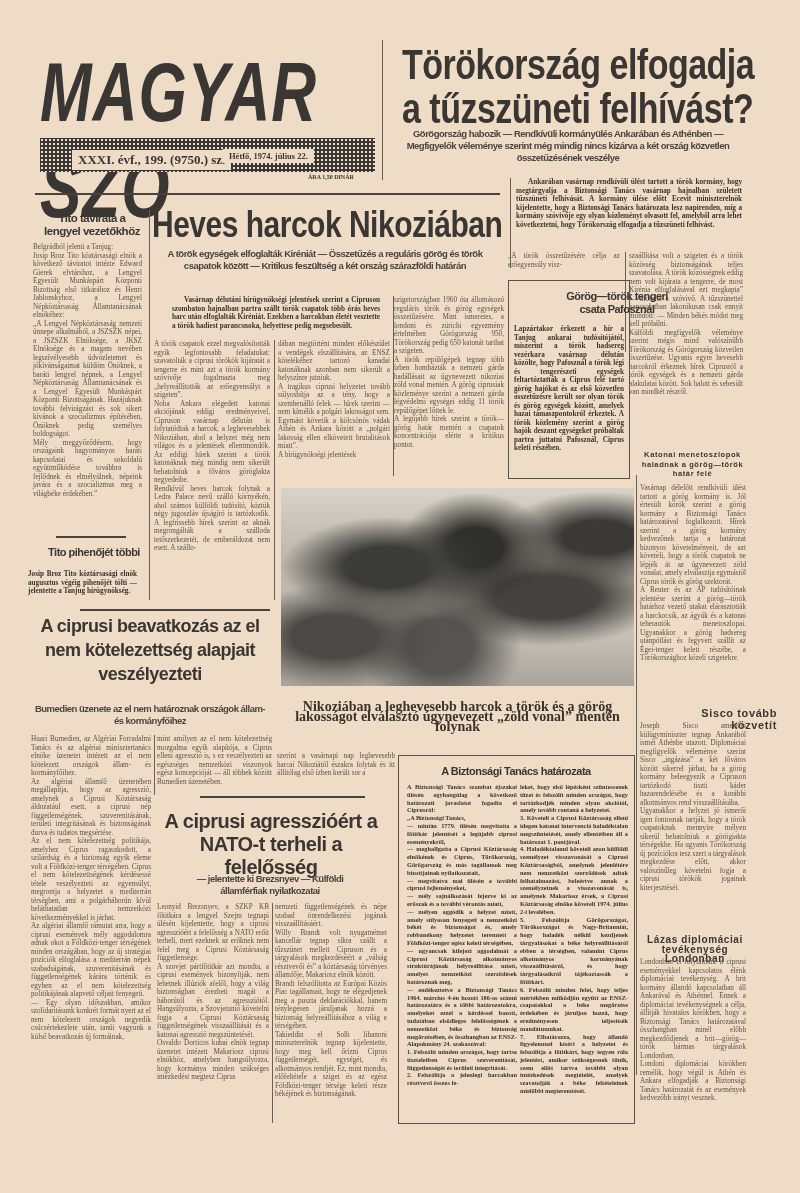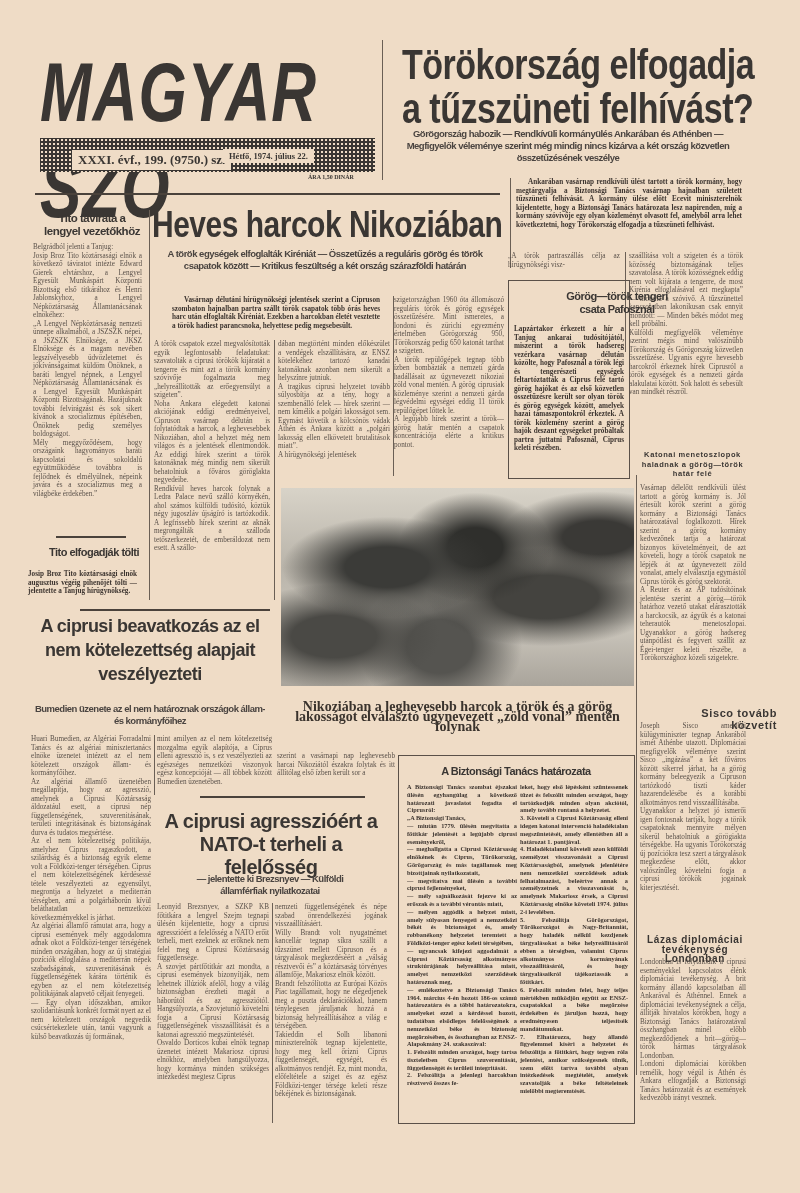--- a/index.html
+++ b/index.html
@@ -49,34 +49,34 @@
   <div class="label-box" style="left:183px;top:97px;font-size:8.5px;">Hétfő, 1974. július 22.</div>
 </div>
 <div class="abs" style="left:308px;top:174px;font-size:6px;font-weight:bold;color:#3a3633;">ÁRA 1,50 DINÁR</div>
 <div class="vrule" style="left:382px;top:40px;height:140px;"></div>
 
 <div class="abs cond" style="left:402px;top:40px;font-size:34px;color:#3a3633;transform:scaleY(1.25);white-space:nowrap;">Törökország elfogadja</div>
 <div class="abs cond" style="left:402px;top:84px;font-size:34px;color:#3a3633;transform:scaleY(1.25);white-space:nowrap;">a tűzszüneti felhívást?</div>
 <div class="abs cond" style="left:398px;top:128px;width:340px;font-size:9.5px;line-height:12px;text-align:center;color:#4a4440;">Görögország habozik — Rendkívüli kormányülés Ankarában és Athénben — Megfigyelők véleménye szerint még mindig nincs kizárva a két ország közvetlen összetűzésének veszélye</div>
 <div class="abs body-text bold-text" style="left:516px;top:178px;width:226px;text-indent:12px;">Ankarában vasárnap rendkívüli ülést tartott a török kormány, hogy megtárgyalja a Biztonsági Tanács vasárnap hajnalban született tűzszüneti felhívását. A kormány ülése előtt Ecevit miniszterelnök kijelentette, hogy a Biztonsági Tanács határozata lesz napirenden, míg a kormány szóvivője egy olyan közleményt olvasott fel, amelyből arra lehet következtetni, hogy Törökország elfogadja a tűzszüneti felhívást.</div>
 <div class="vrule" style="left:510px;top:178px;height:90px;"></div>
-<div class="abs body-text" style="left:508px;top:252px;width:112px;">„A török partraszállás célja az hírügynökségi visz-</div>
+<div class="abs body-text" style="left:508px;top:252px;width:112px;">„A török összetűzésére célja az erőegyensúly visz-</div>
 <div class="abs body-text" style="left:629px;top:252px;width:114px;white-space:pre-line;">szaállítása volt a szigeten és a török közösség biztonságának teljes szavatolása. A török közösségnek eddig nem volt kijárata a tengerre, de most Kirénia elfoglalásával ezt megkapta” — mondta a szóvivő. A tűzszünettel kapcsolatban lakonikusan csak ennyit mondott: — Minden békés módot meg kell próbálni.
 Külföldi megfigyelők véleménye szerint mégis mind valószínűbb Törökország és Görögország közvetlen összetűzése. Ugyanis egyre hevesebb harcokról érkeznek hírek Ciprusról a török egységek és a nemzeti gárda alakulatai között. Sok halott és sebesült van mindkét részről.</div>
 <div class="vrule" style="left:625px;top:252px;height:100px;"></div>
 
 <div class="hrule" style="left:35px;top:193px;width:465px;"></div>
 
 <div class="abs cond" style="left:42px;top:212px;width:100px;font-size:11.5px;line-height:13px;text-align:center;color:#3a3633;">Tito távirata a lengyel vezetőkhöz</div>
 <div class="abs body-text" style="left:33px;top:243px;width:109px;white-space:pre-line;">Belgrádból jelenti a Tanjug:
 Josip Broz Tito köztársasági elnök a következő táviratot intézte Edward Gierek elvtárshoz, a Lengyel Egyesült Munkáspárt Központi Bizottság első titkárához és Henri Jablonskyhoz, a Lengyel Népköztársaság Államtanácsának elnökéhez:
 „A Lengyel Népköztársaság nemzeti ünnepe alkalmából, a JSZSZK népei, a JSZSZK Elnöksége, a JKSZ Elnöksége és a magam nevében legszívélyesebb üdvözletemet és jókívánságaimat küldöm Önöknek, a baráti lengyel népnek, a Lengyel Népköztársaság Államtanácsának és a Lengyel Egyesült Munkáspárt Központi Bizottságának. Hazájuknak további felvirágzást és sok sikert kívánok a szocializmus építésében, Önöknek pedig személyes boldogságot.
 Mély meggyőződésem, hogy országaink hagyományos baráti kapcsolatai és sokoldalú együttműködése továbbra is fejlődnek és elmélyülnek, népeink javára és a szocializmus meg a világbéke érdekében.”</div>
 <div class="hrule" style="left:56px;top:536px;width:70px;height:1.5px;"></div>
-<div class="abs cond" style="left:44px;top:546px;width:100px;font-size:11px;text-align:center;color:#3a3633;">Tito elfogadják tölti</div>
+<div class="abs cond" style="left:44px;top:546px;width:100px;font-size:11px;text-align:center;color:#3a3633;">Tito pihenőjét többi</div>
 <div class="abs body-text bold-text" style="left:28px;top:570px;width:109px;">Josip Broz Tito köztársasági elnök augusztus végéig pihenőjét tölti — jelentette a Tanjug hírügynökség.</div>
 <div class="vrule" style="left:149px;top:210px;height:390px;"></div>
 
 <div class="abs cond" style="left:152px;top:203px;font-size:30px;color:#3a3633;transform:scaleY(1.25);white-space:nowrap;">Heves harcok Nikoziában</div>
 <div class="abs cond" style="left:152px;top:248px;width:346px;font-size:9.5px;line-height:12px;text-align:center;color:#4a4440;">A török egységek elfoglalták Kiréniát — Összetűzés a reguláris görög és török csapatok között — Kritikus feszültség a két ország szárazföldi határán</div>
 <div class="abs body-text bold-text" style="left:172px;top:296px;width:208px;text-indent:12px;">Vasárnap délutáni hírügynökségi jelentések szerint a Cipruson szombaton hajnalban partra szállt török csapatok több órás heves harc után elfoglalták Kiréniát. Ezekben a harcokban életét vesztette a török hadiest parancsnoka, helyettese pedig megsebesült.</div>
 <div class="abs body-text" style="left:154px;top:340px;width:116px;white-space:pre-line;">A török csapatok ezzel megvalósították egyik legfontosabb feladatukat: szavatolták a ciprusi törökök kijáratát a tengerre és mint azt a török kormány szóvivője fogalmazta meg „helyreállították az erőegyensúlyt a szigeten”.
 Noha Ankara elégedett katonai akciójának eddigi eredményeivel, Cipruson vasárnap délután is folytatódtak a harcok, a leghevesebbek Nikoziában, ahol a helyzet még nem világos és a jelentések ellentmondók. Az eddigi hírek szerint a török katonáknak még mindig nem sikerült behatolniuk a főváros göröglakta negyedeibe.
 Rendkívül heves harcok folynak a Ledra Palace nevű szálló környékén, ahol számos külföldi tudósító, köztük négy jugoszláv újságíró is tartózkodik. A legfrissebb hírek szerint az aknák megrongálták a szálloda tetőszerkezetét, de emberáldozat nem esett. A szállo-</div>
 <div class="vrule" style="left:274px;top:340px;height:260px;"></div>

